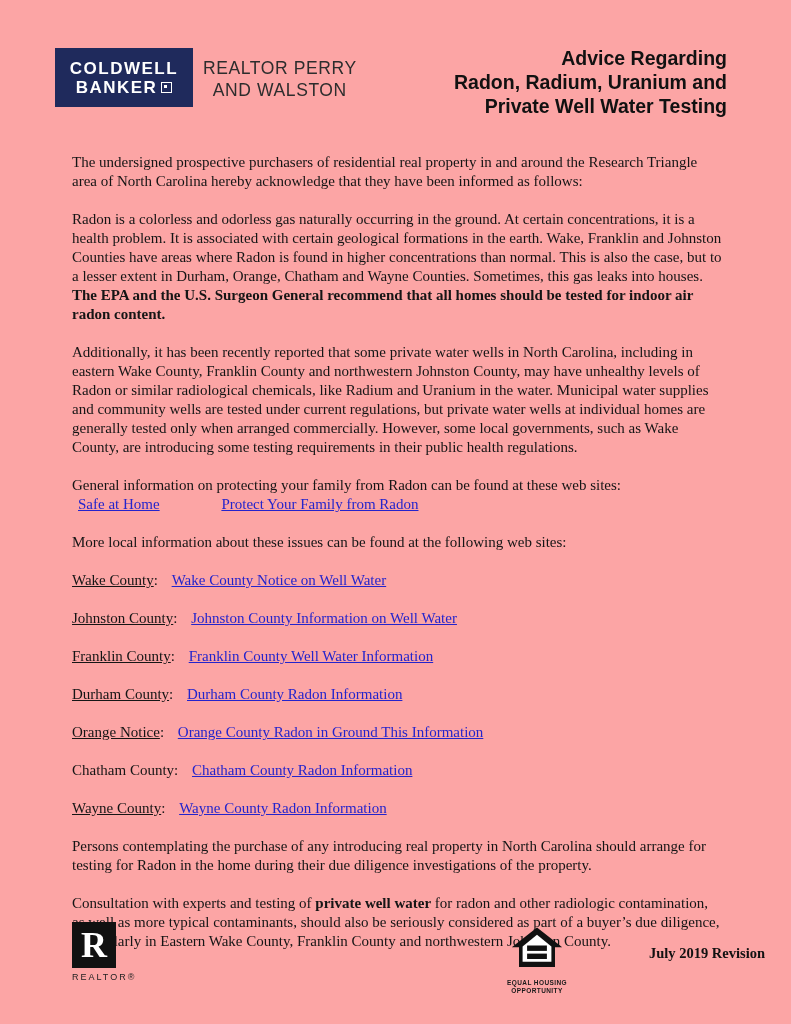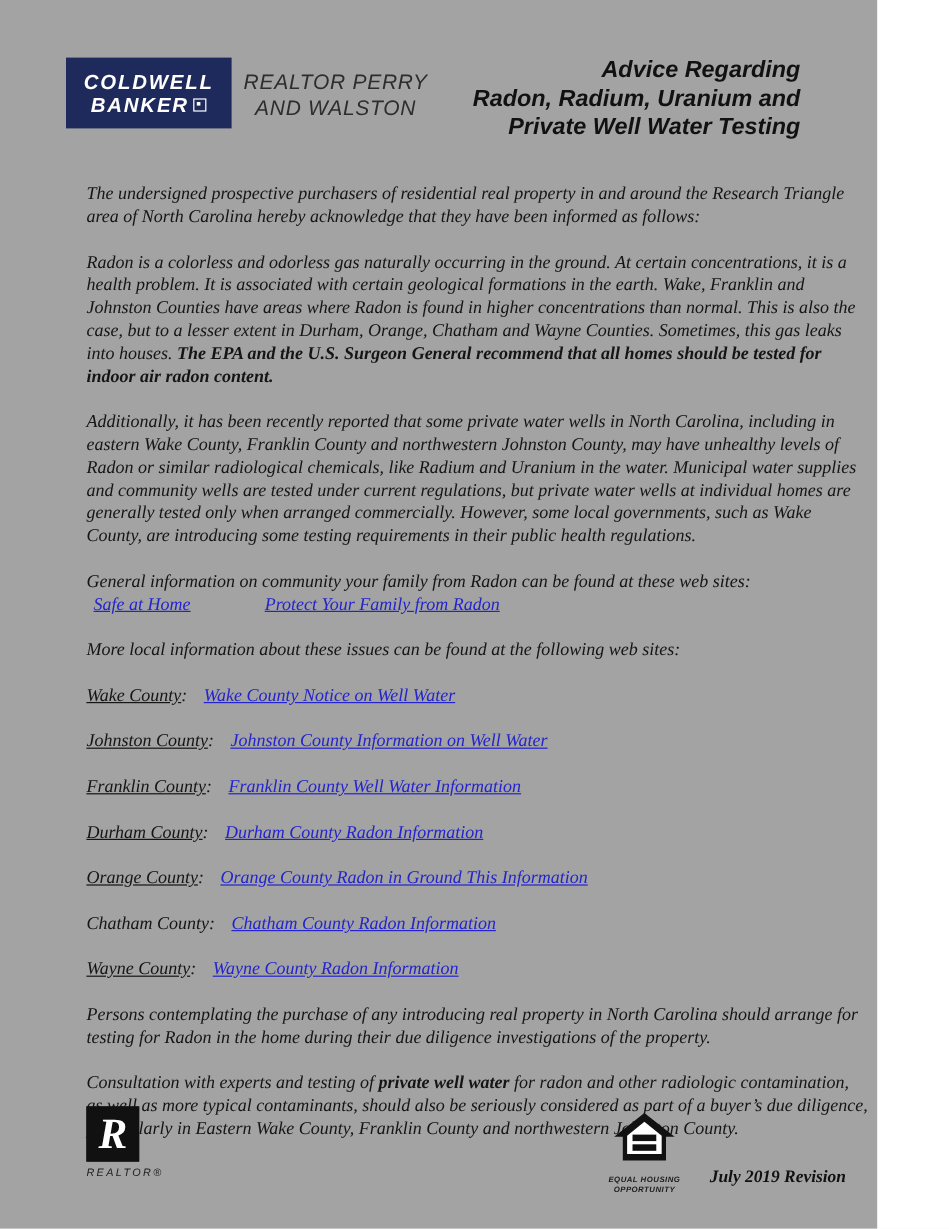--- a/index.html
+++ b/index.html
@@ -1,24 +1,23 @@
 <!DOCTYPE html>
 <html><head>
 <meta charset="utf-8">
 <style>
   html, body { margin: 0; padding: 0; background: #ffffff; }
   .page {
     position: relative;
-    width: 731px;
+    width: 791px;
     height: 1024px;
-    background: #a3a3a3;
+    background: #fca5a5;
     font-family: "Liberation Serif", serif;
     color: #151515;
     overflow: hidden;
-    font-style: italic;
   }
 
   
   .cb-logo {
     position: absolute;
     left: 55px; top: 48px;
     width: 138px; height: 59px;
     background: #1f2a5c;
     color: #ffffff;
     font-family: "Liberation Sans", sans-serif;
@@ -132,21 +131,21 @@
     margin-top: 1px;
     font-family: "Liberation Sans", sans-serif;
     font-size: 6.5px;
     font-weight: bold;
     letter-spacing: 0.4px;
     color: #1a1a1a;
     line-height: 7.5px;
   }
   .revision {
     position: absolute;
-    right: 26px; top: 972px;
+    right: 26px; top: 944px;
     text-align: right;
     font-weight: bold;
     font-size: 14.5px;
     line-height: 19px;
     color: #111111;
   }
 </style>
 </head>
 <body>
 
@@ -172,21 +171,21 @@
   </div>
 
   <div class="content">
 
     <p>The undersigned prospective purchasers of residential real property in and around the Research Triangle area of North Carolina hereby acknowledge that they have been informed as follows:</p>
 
     <p><span>Radon is a colorless and odorless gas naturally occurring in the ground.  At certain concentrations, it is a health problem.  It is associated with certain geological formations in the earth. Wake, Franklin and Johnston Counties have areas where Radon is found in higher concentrations than normal.  This is also the case, but to a lesser extent in Durham, Orange, Chatham and Wayne Counties.  Sometimes, this gas leaks into houses. </span><strong>The EPA and the U.S. Surgeon General recommend that all homes should be tested for indoor air radon content.</strong></p>
 
     <p>Additionally, it has been recently reported that some private water wells in North Carolina, including in eastern Wake County, Franklin County and northwestern Johnston County, may have unhealthy levels of Radon or similar radiological chemicals, like Radium and Uranium in the water. Municipal water supplies and community wells are tested under current regulations, but private water wells at individual homes are generally tested only when arranged commercially.  However, some local governments, such as Wake County, are introducing some testing requirements in their public health regulations.</p>
 
-    <p class="no-gap">General information on community your family from Radon can be found at these web sites:</p>
+    <p class="no-gap">General information on protecting your family from Radon can be found at these web sites:</p>
 
     <p class="links-row">
       <a class="link">Safe at Home</a>
       <a class="link second">Protect Your Family from Radon</a>
     </p>
 
     <p class="more-local">More local information about these issues can be found at the following web sites:</p>
 
     <p class="county-row">
       <span class="county u">Wake County</span><span>:</span>
@@ -202,21 +201,21 @@
       <span class="county u">Franklin County</span><span>:</span>
       <a class="link">Franklin County Well Water Information</a>
     </p>
 
     <p class="county-row first-of-group2">
       <span class="county u">Durham County</span><span>:</span>
       <a class="link">Durham County Radon Information</a>
     </p>
 
     <p class="county-row">
-      <span class="county u">Orange County</span><span>:</span>
+      <span class="county u">Orange Notice</span><span>:</span>
       <a class="link">Orange County Radon in Ground This Information</a>
     </p>
 
     <p class="county-row">
       <span class="county">Chatham County</span><span>:</span>
       <a class="link">Chatham County Radon Information</a>
     </p>
 
     <p class="county-row">
       <span class="county u">Wayne County</span><span>:</span>

